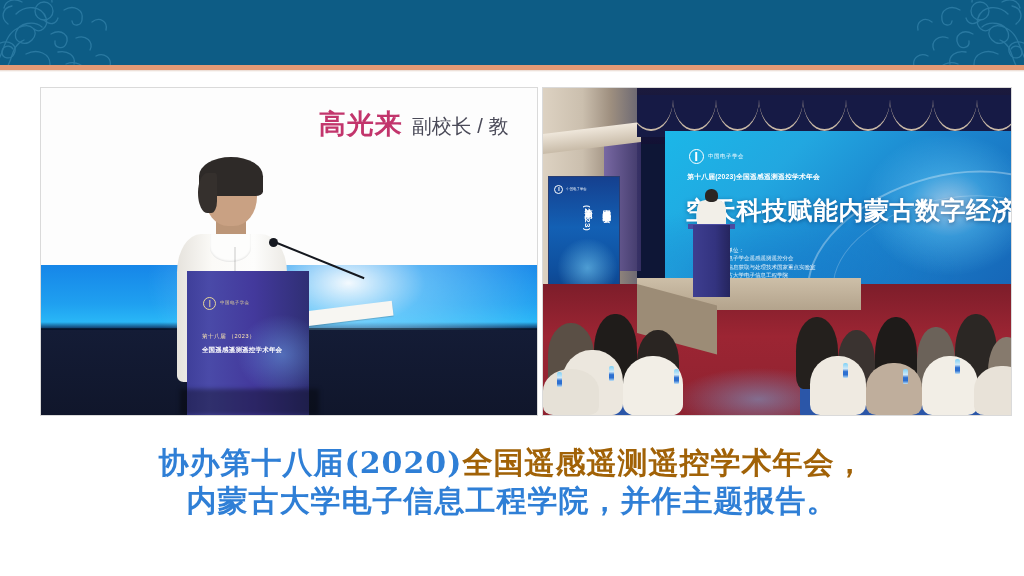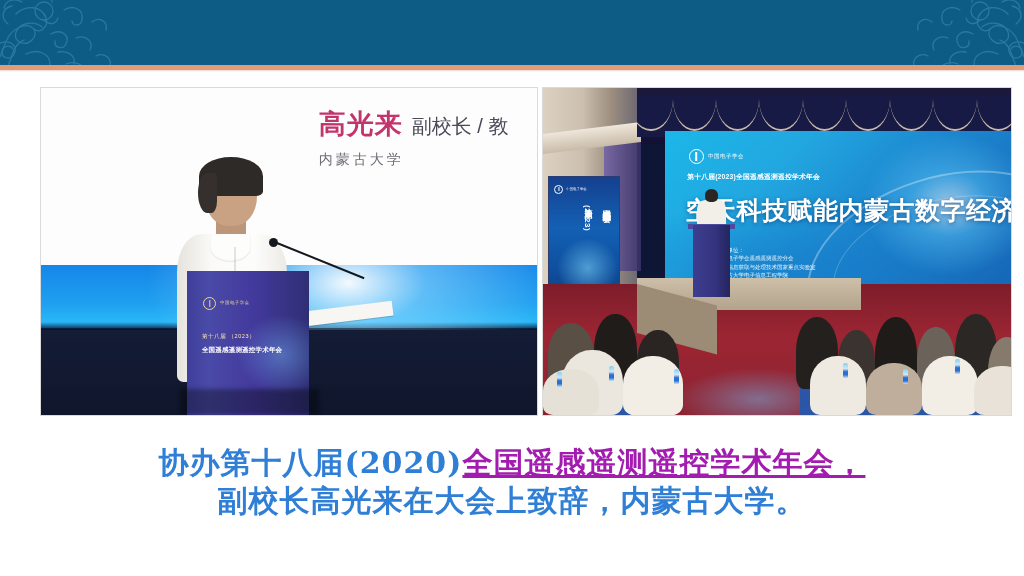--- a/index.html
+++ b/index.html
@@ -371,21 +371,21 @@
     width: 1024px;
     text-align: center;
     line-height: 1.28;
     font-family: "DejaVu Serif", "Liberation Serif", serif;
     font-weight: 700;
     font-size: 30px;
     letter-spacing: 1px;
   }
   .cap-line { display: block; white-space: nowrap; }
   .cap-blue { color: #2f7fd6; }
-  .cap-red  { color: #a21caf; text-decoration: underline; }
+  .cap-red  { color: #a16207; }
 </style>
 </head>
 <body>
 
 <div id="slide">
 
   <div id="header-band">
     <svg class="corner-ornament left" viewBox="0 0 150 78" xmlns="http://www.w3.org/2000/svg">
       <g fill="none" stroke="#2f7ea6" stroke-width="1.3" stroke-linecap="round">
         <path d="M-5 78 C 10 60, 6 42, 22 34 C 36 27, 44 38, 36 46 C 29 53, 17 48, 20 38 C 23 29, 38 26, 46 33"></path>
@@ -430,21 +430,20 @@
     </svg>
   </div>
   <div id="header-rule"></div>
   <div id="header-rule-shadow"></div>
 
   <div class="photo" id="photo-left">
     <div id="pl-wall"></div>
 
     <div id="pl-slide-text">
       <span id="pl-name">高光来</span><span id="pl-title">副校长 / 教</span>
-      <div id="pl-org">内蒙古大学</div>
     </div>
 
     <div id="pl-led"></div>
     <div id="pl-led-dark"></div>
     <div id="pl-led-seam"></div>
 
     <div id="pl-speaker">
       <div class="sp-body"></div>
       <div class="sp-neck"></div>
       <div class="sp-head"></div>
@@ -557,16 +556,16 @@
     <div class="bottle" style="left:28%; top:86%;"></div>
     <div class="bottle" style="left:64%; top:84%;"></div>
     <div class="bottle" style="left:77%; top:86%;"></div>
     <div class="bottle" style="left:88%; top:83%;"></div>
   </div>
 
   <div id="caption">
     <span class="cap-line">
       <span class="cap-blue">协办第十八届(2020)</span><span class="cap-red">全国遥感遥测遥控学术年会，</span>
     </span>
-    <span class="cap-line cap-blue">副校长高光来在大会上致辞，内蒙古大学。</span>
+    <span class="cap-line cap-blue">内蒙古大学电子信息工程学院，并作主题报告。</span>
   </div>
 
 </div>
 
 </body></html>

